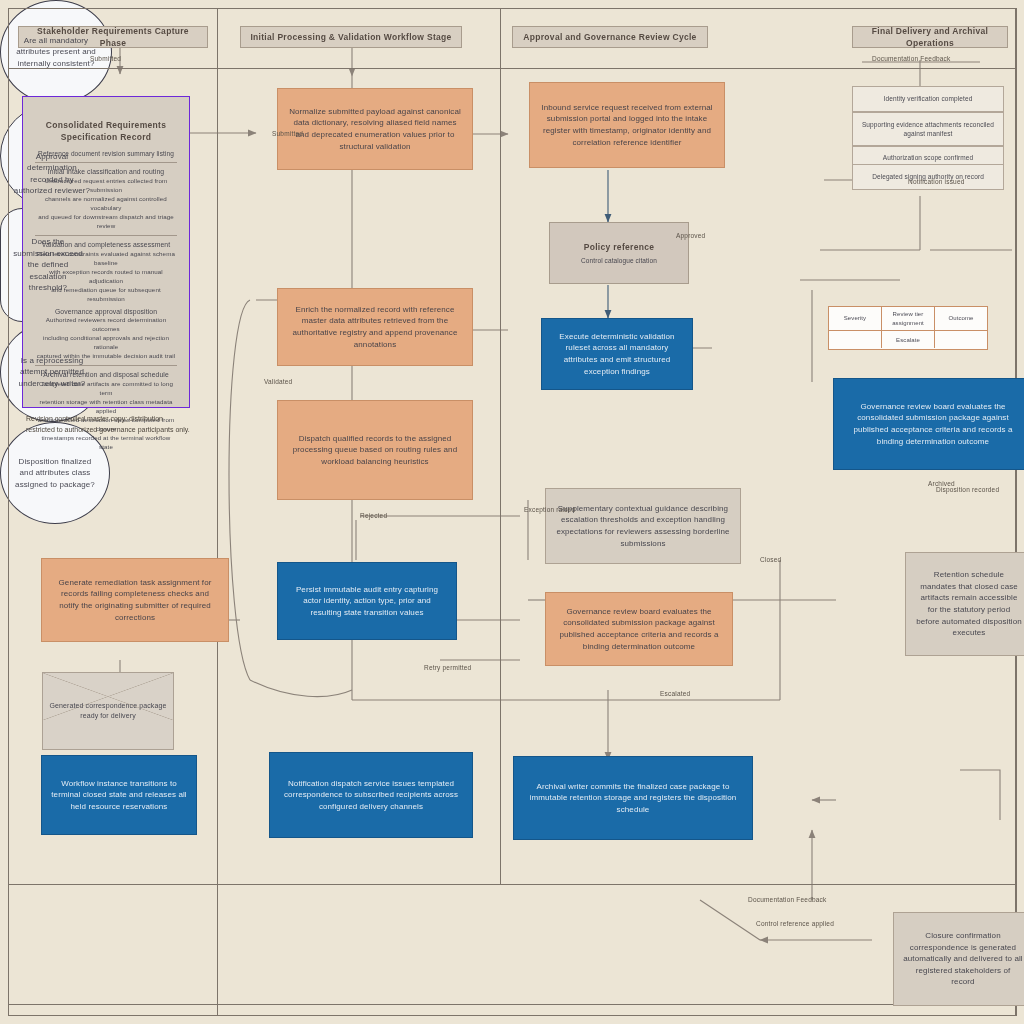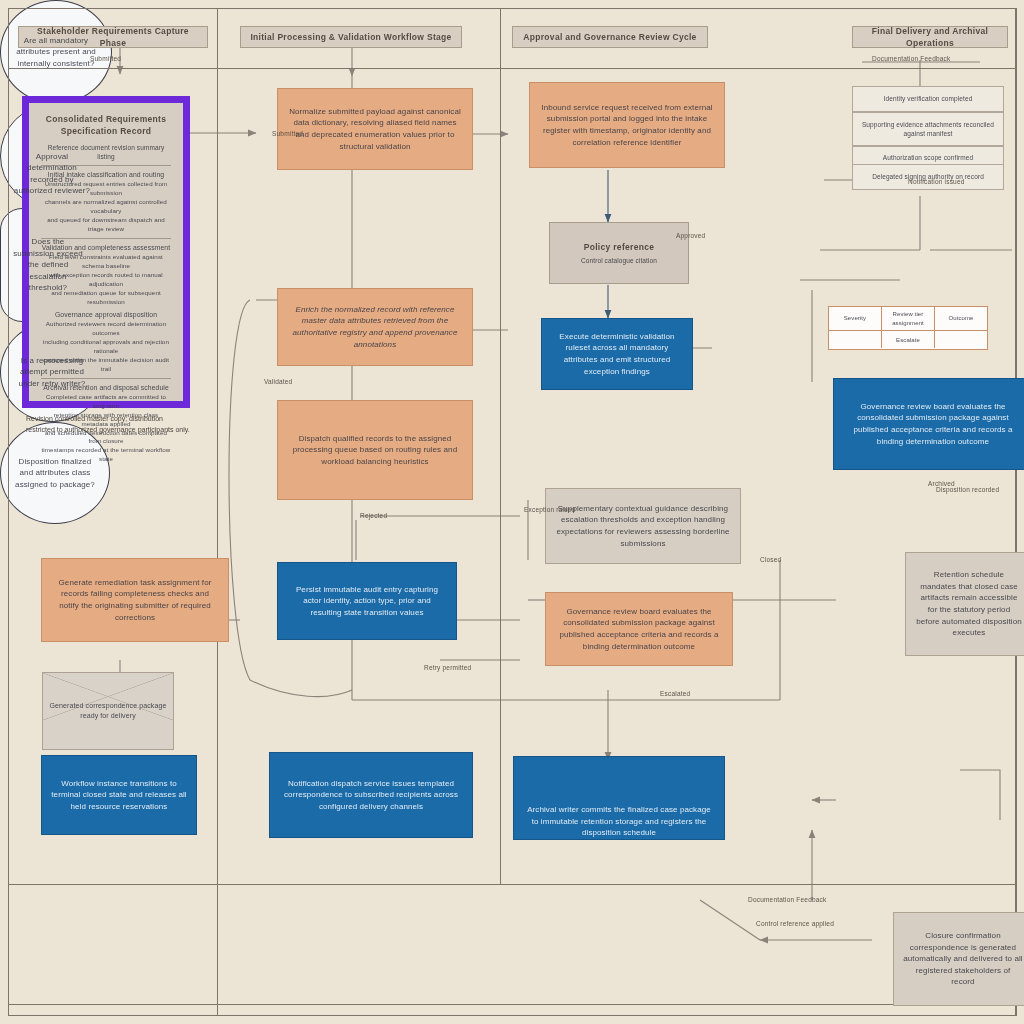--- a/index.html
+++ b/index.html
@@ -98,22 +98,22 @@
     display:flex;align-items:center;justify-content:center;
     box-sizing:border-box;padding:3px 6px;
   }
 
   
   .elabel{
     position:absolute;font-size:6.5px;color:#5b5349;
     filter:blur(.5px);white-space:nowrap;letter-spacing:.2px;
   }
   .doc-panel{
-    position:absolute;background:#d6cec2;border:7px solid #6d28d9;
-    box-sizing:border-box;padding:10px 12px;
+    position:absolute;background:#d6cec2;border:1px solid #6d28d9;
+    box-sizing:border-box;padding:22px 12px;
   }
   .rule{height:1px;background:#8c8073;opacity:.7;margin:4px 0;}
   .caption{position:absolute;font-size:7px;color:#4d463d;filter:blur(.5px);line-height:1.5;}
 </style>
 </head>
 <body>
 
 <div id="canvas">
 
   <svg id="wires" viewBox="0 0 1024 1024">
@@ -252,21 +252,21 @@
   </div>
 
   <div class="node box blue" style="left:20px;top:755px;width:156px;height:80px;">
     <span class="tx w">Workflow instance transitions to terminal closed state and releases all held resource reservations</span>
   </div>
 
   <div class="node box orange" style="left:256px;top:88px;width:196px;height:82px;">
     <span class="tx">Normalize submitted payload against canonical data dictionary, resolving aliased field names and deprecated enumeration values prior to structural validation</span>
   </div>
 
-  <div class="node box orange" style="left:256px;top:288px;width:196px;height:78px;font-style:italic;">
+  <div class="node box orange" style="left:256px;top:288px;width:196px;height:78px;">
     <span class="tx">Enrich the normalized record with reference master data attributes retrieved from the authoritative registry and append provenance annotations</span>
   </div>
 
   <div class="node box orange" style="left:256px;top:400px;width:196px;height:100px;">
     <span class="tx">Dispatch qualified records to the assigned processing queue based on routing rules and workload balancing heuristics</span>
   </div>
 
   <div class="node box blue" style="left:256px;top:562px;width:180px;height:78px;">
     <span class="tx w">Persist immutable audit entry capturing actor identity, action type, prior and resulting state transition values</span>
   </div>
@@ -289,21 +289,21 @@
   </div>
 
   <div class="node box paper" style="left:524px;top:488px;width:196px;height:76px;align-items:flex-start;">
     <span class="tx l">Supplementary contextual guidance describing escalation thresholds and exception handling expectations for reviewers assessing borderline submissions</span>
   </div>
 
   <div class="node box orange" style="left:524px;top:592px;width:188px;height:74px;">
     <span class="tx">Governance review board evaluates the consolidated submission package against published acceptance criteria and records a binding determination outcome</span>
   </div>
 
-  <div class="node box blue" style="left:492px;top:756px;width:212px;height:84px;justify-content:flex-end;">
+  <div class="node box blue" style="left:492px;top:756px;width:240px;height:84px;">
     <span class="tx w">Archival writer commits the finalized case package to immutable retention storage and registers the disposition schedule</span>
   </div>
 
   <div class="blob" style="left:712px;top:246px;width:112px;height:104px;">
     <span class="tx">Are all mandatory attributes present and internally consistent?</span>
   </div>
 
   <div class="blob" style="left:716px;top:372px;width:104px;height:104px;align-items:flex-end;">
     <span class="tx">Approval determination recorded by authorized reviewer?</span>
   </div>

